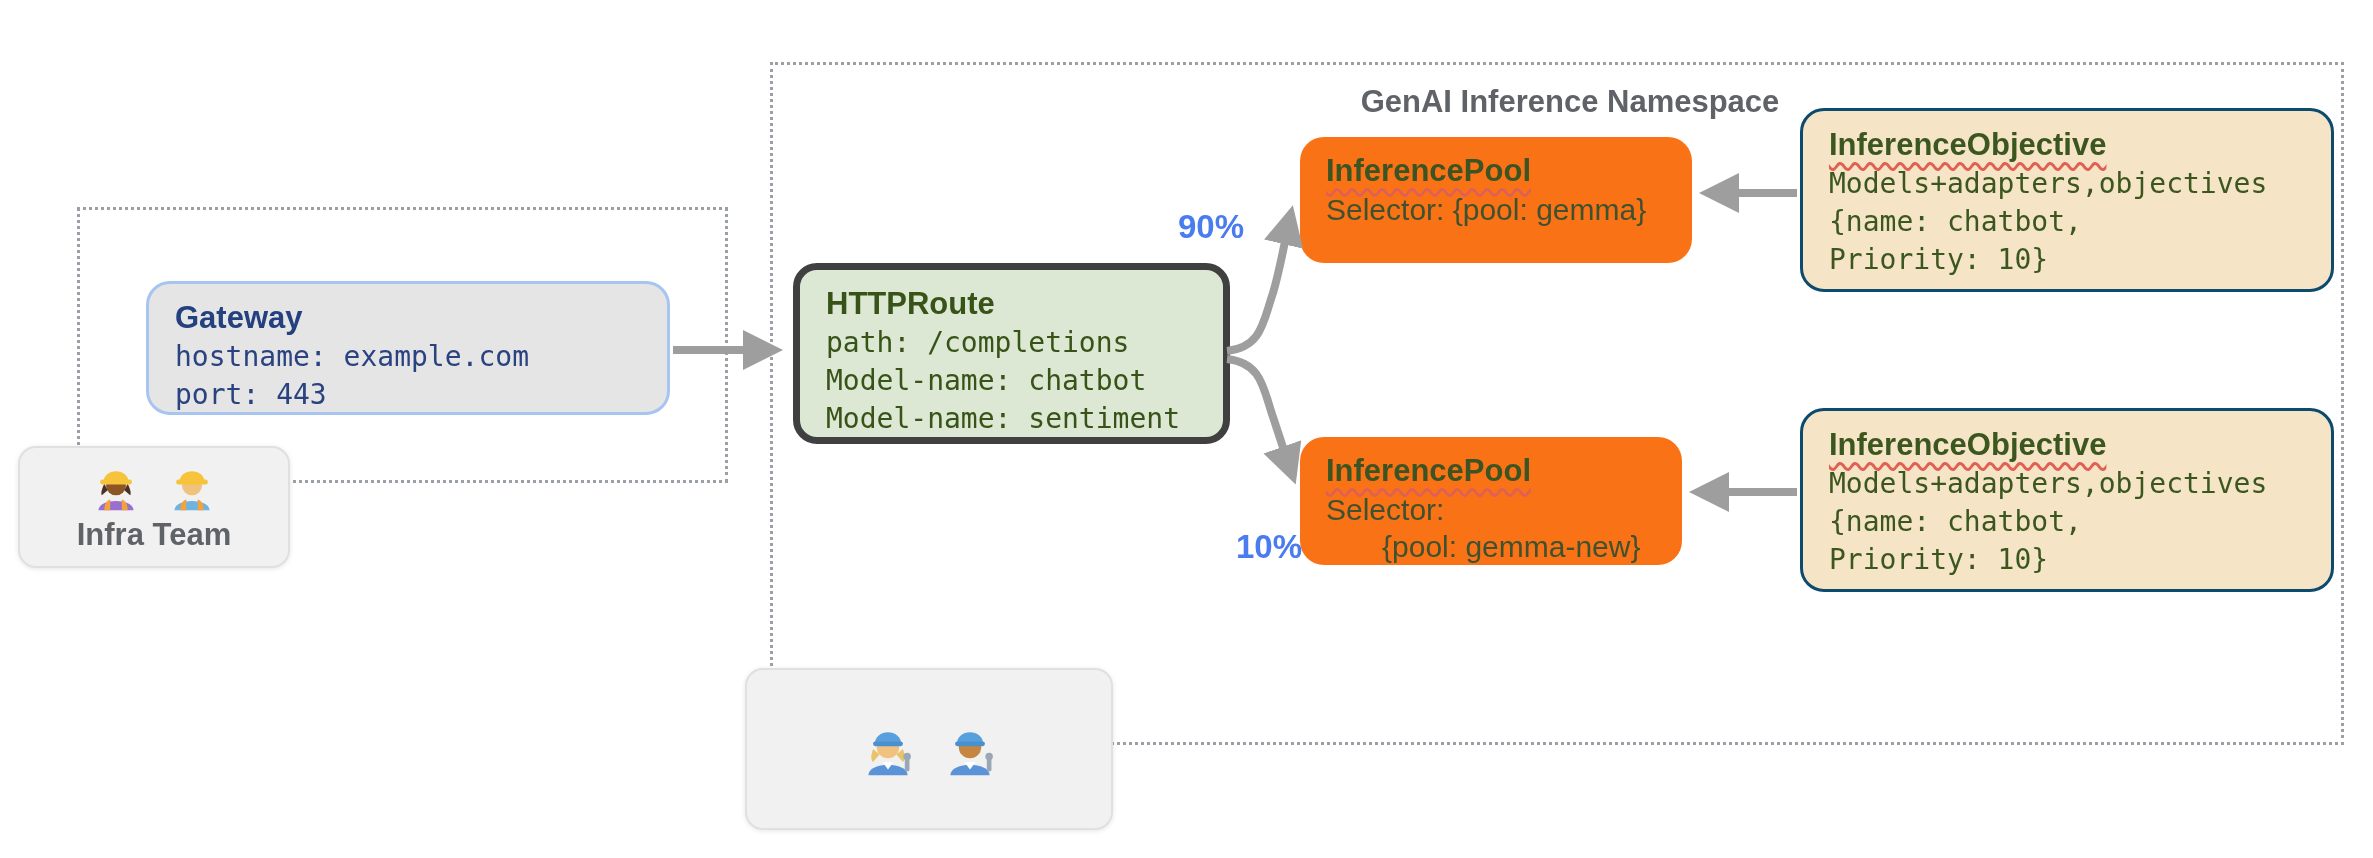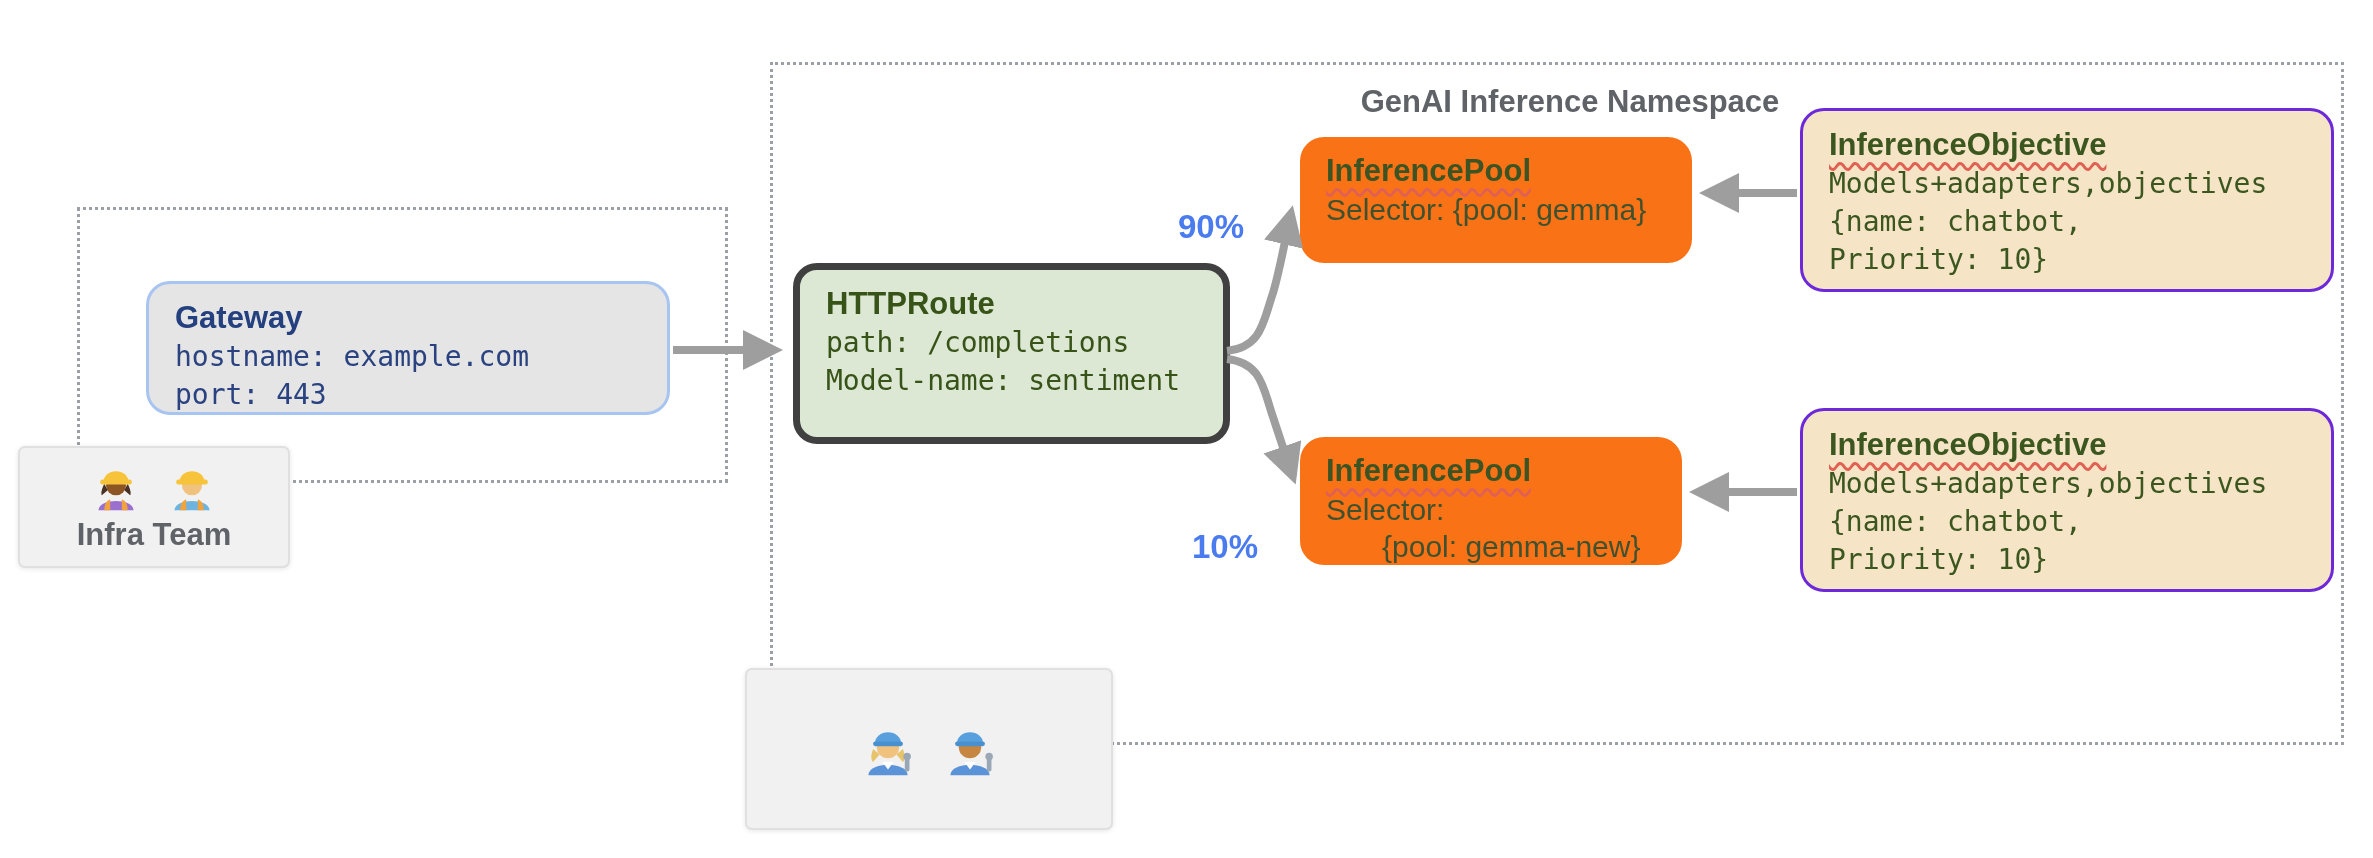--- a/index.html
+++ b/index.html
@@ -64,21 +64,21 @@
 
   .pool {
     background: #f97316; border: none;
     color: #3c5323;
   }
   .pool .sans-line { color: #40512f; }
   .pool-top    { left: 1300px; top: 137px; width: 392px; height: 126px; }
   .pool-bottom { left: 1300px; top: 437px; width: 382px; height: 128px; }
 
   .objective {
-    background: #f6e4c6; border: 3px solid #6d28d9;
+    background: #f6e4c6; border: 3px solid #0c4a6e;
     color: #3b571f;
   }
   .obj-top    { left: 1800px; top: 108px; width: 534px; height: 184px; }
   .obj-bottom { left: 1800px; top: 408px; width: 534px; height: 184px; }
 
   .squiggle {
     display: inline-block;
     text-decoration: underline wavy #e06153;
     text-decoration-thickness: 3px;
     text-underline-offset: 7px;
@@ -87,28 +87,28 @@
   
   .pct {
     position: absolute;
     color: #4a7cf0;
     font-weight: 700;
     font-size: 33px;
     z-index: 3;
     white-space: nowrap;
   }
   .pct-90 { left: 1178px; top: 208px; }
-  .pct-10 { left: 1192px; top: 528px; }
+  .pct-10 { left: 1236px; top: 528px; }
 
   
   .team {
     position: absolute;
     background: #f1f1f2;
     border: 2px solid #e0e0e0;
-    border-radius: 7px;
+    border-radius: 18px;
     box-shadow: 0 1px 5px rgba(0,0,0,0.10);
     z-index: 4;
     display: flex;
     flex-direction: column;
     align-items: center;
     justify-content: center;
     box-sizing: border-box;
     gap: 6px;
   }
   .team-infra { left: 18px;  top: 446px; width: 272px; height: 122px; }
@@ -145,20 +145,21 @@
 
   <div class="box gateway">
     <div class="box-title">Gateway</div>
     <div class="mono">hostname: example.com</div>
     <div class="mono">port: 443</div>
   </div>
 
   <div class="box route">
     <div class="box-title">HTTPRoute</div>
     <div class="mono">path: /completions</div>
+    <div class="mono">Model-name: chatbot</div>
     <div class="mono">Model-name: sentiment</div>
   </div>
 
   <div class="pct pct-90">90%</div>
   <div class="pct pct-10">10%</div>
 
   <div class="box pool pool-top">
     <div class="box-title"><span class="squiggle">InferencePool</span></div>
     <div class="sans-line">Selector: {pool: gemma}</div>
   </div>

